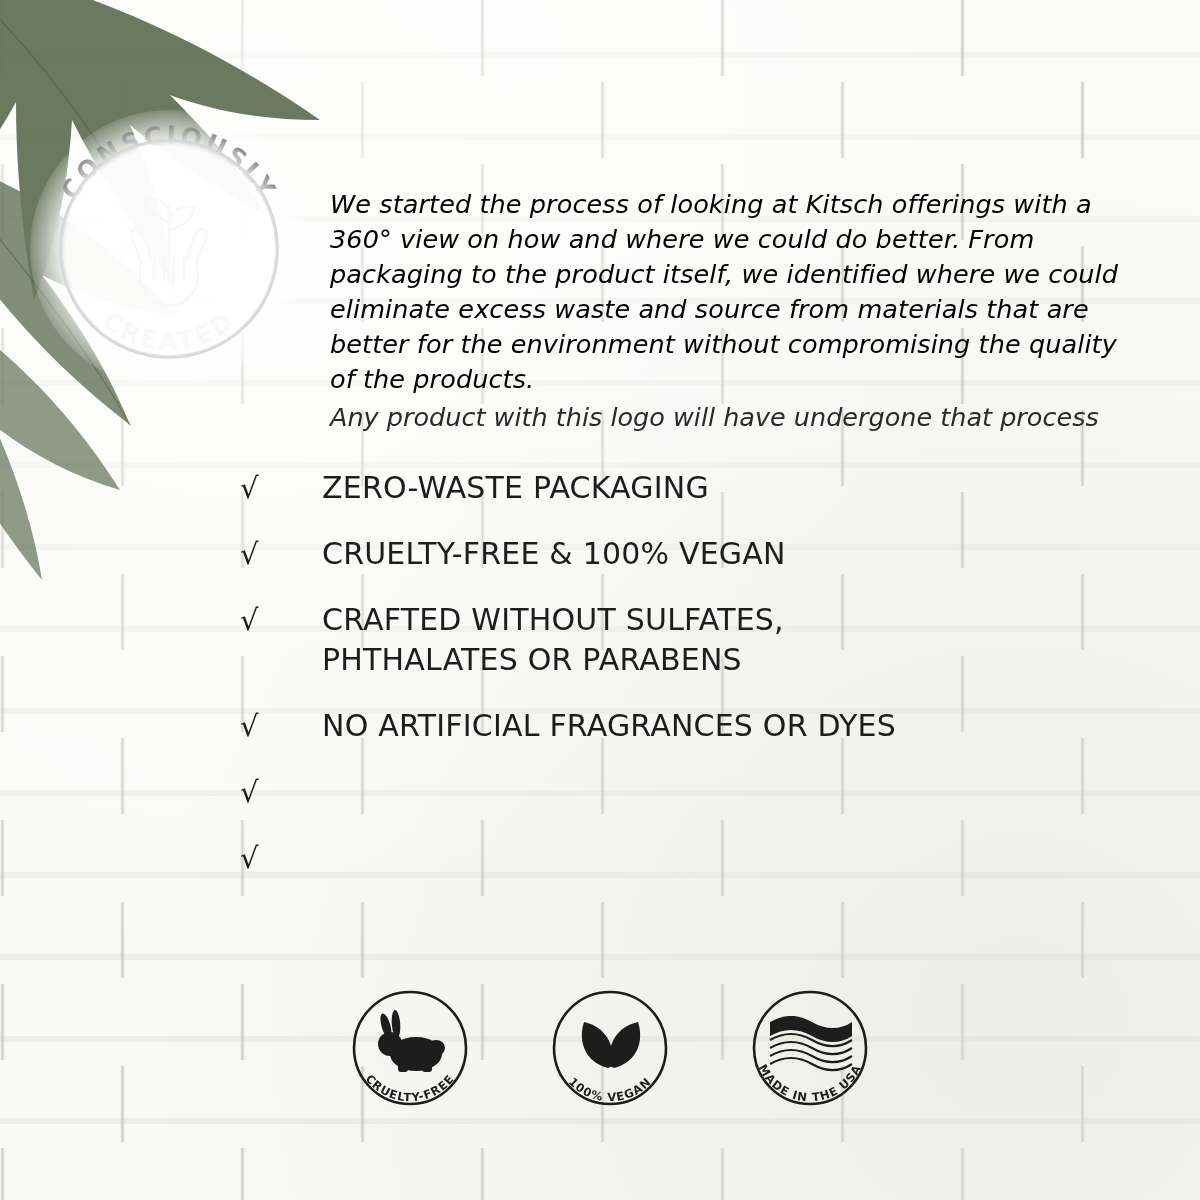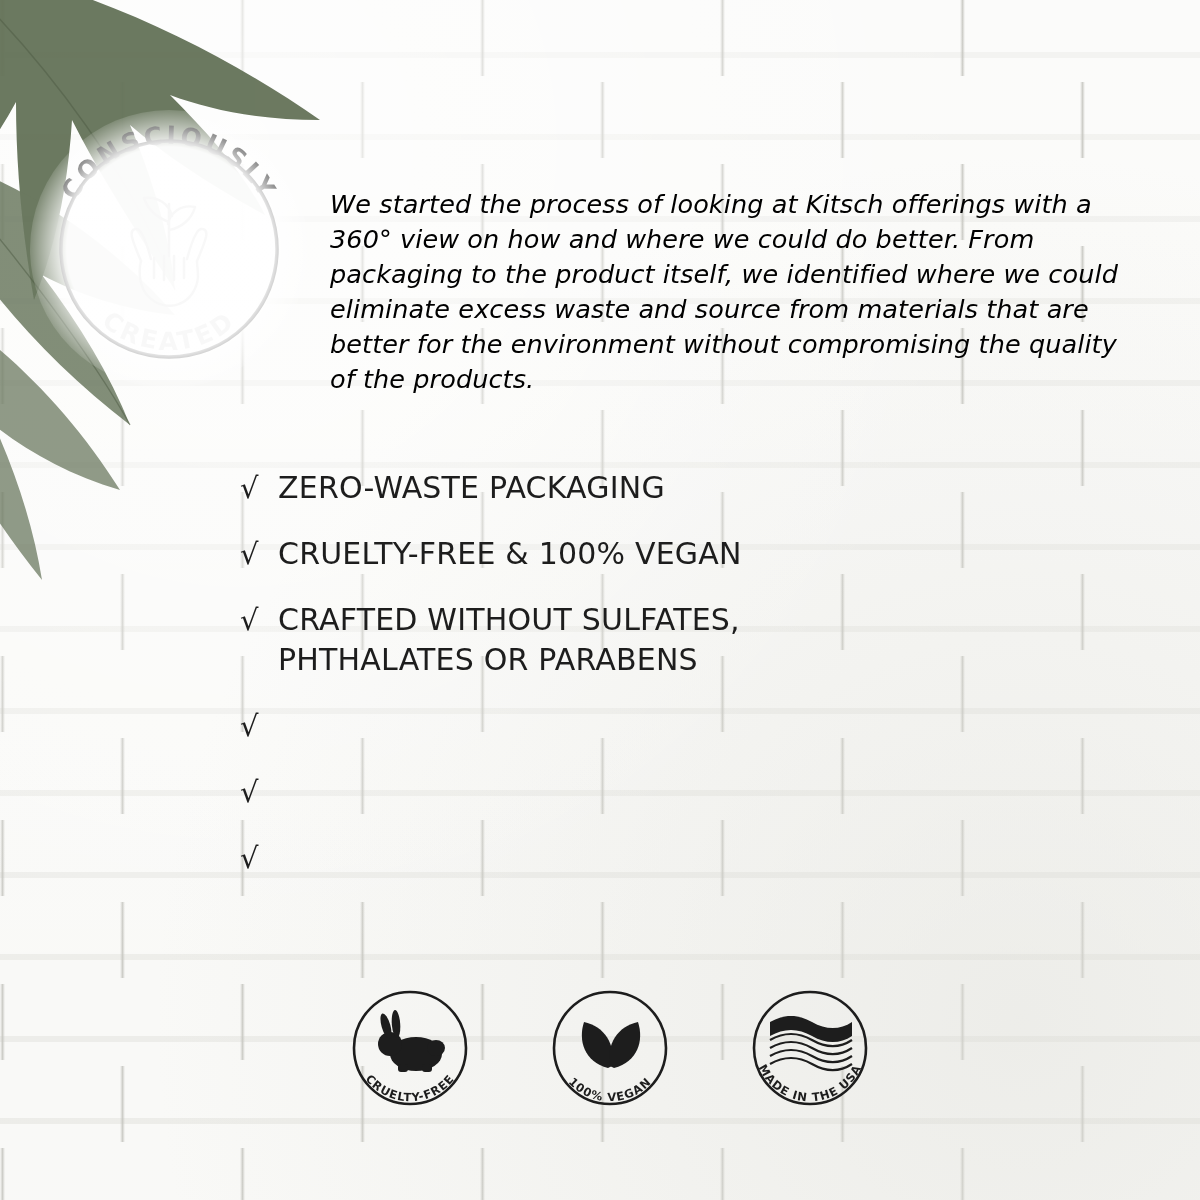--- a/index.html
+++ b/index.html
@@ -133,20 +133,21 @@
     color: #1d1d1d;
     text-align: left;
   }
   .check-text {
     font-family: "DejaVu Sans", sans-serif;
     font-size: 30px;
     line-height: 40px;
     letter-spacing: 0.2px;
     color: #1d1d1d;
     white-space: pre-line;
+    margin-left: 44px;
   }
 
   
   .seals {
     position: absolute;
     left: 340px;
     top: 982px;
     width: 540px;
     height: 150px;
     display: flex;
@@ -309,37 +310,39 @@
       <text font-family="'DejaVu Sans', sans-serif" font-size="25" font-weight="bold" letter-spacing="3.2" fill="#1d1d1d">
         <textPath href="#arcTop" startOffset="50%" text-anchor="middle" id="badge-top-path">CONSCIOUSLY</textPath>
       </text>
       <text font-family="'DejaVu Sans', sans-serif" font-size="25" font-weight="bold" letter-spacing="3.2" fill="#1d1d1d">
         <textPath href="#arcBottom" startOffset="50%" text-anchor="middle" id="badge-bottom-path">CREATED</textPath>
       </text>
     </svg>
   </div>
 
   <div class="intro">We started the process of looking at Kitsch offerings with a 360° view on how and where we could do better. From packaging to the product itself, we identified where we could eliminate excess waste and source from materials that are better for the environment without compromising the quality of the products.</div>
+  <div class="logo-line">Any product with this  logo will have undergone that process</div>
 
   <div class="checklist" id="checklist">
       <div class="check-item">
         <div class="check-mark">√</div>
         <div class="check-text">ZERO-WASTE PACKAGING</div>
       </div>
       <div class="check-item">
         <div class="check-mark">√</div>
         <div class="check-text">CRUELTY-FREE &amp; 100% VEGAN</div>
       </div>
       <div class="check-item">
         <div class="check-mark">√</div>
         <div class="check-text">CRAFTED WITHOUT SULFATES,
 PHTHALATES OR PARABENS</div>
       </div>
       <div class="check-item">
         <div class="check-mark">√</div>
+        <div class="check-text">NO ARTIFICIAL FRAGRANCES OR DYES</div>
       </div>
       <div class="check-item">
         <div class="check-mark">√</div>
       </div>
       <div class="check-item">
         <div class="check-mark">√</div>
       </div>
     </div>
 
   <div class="seals">

